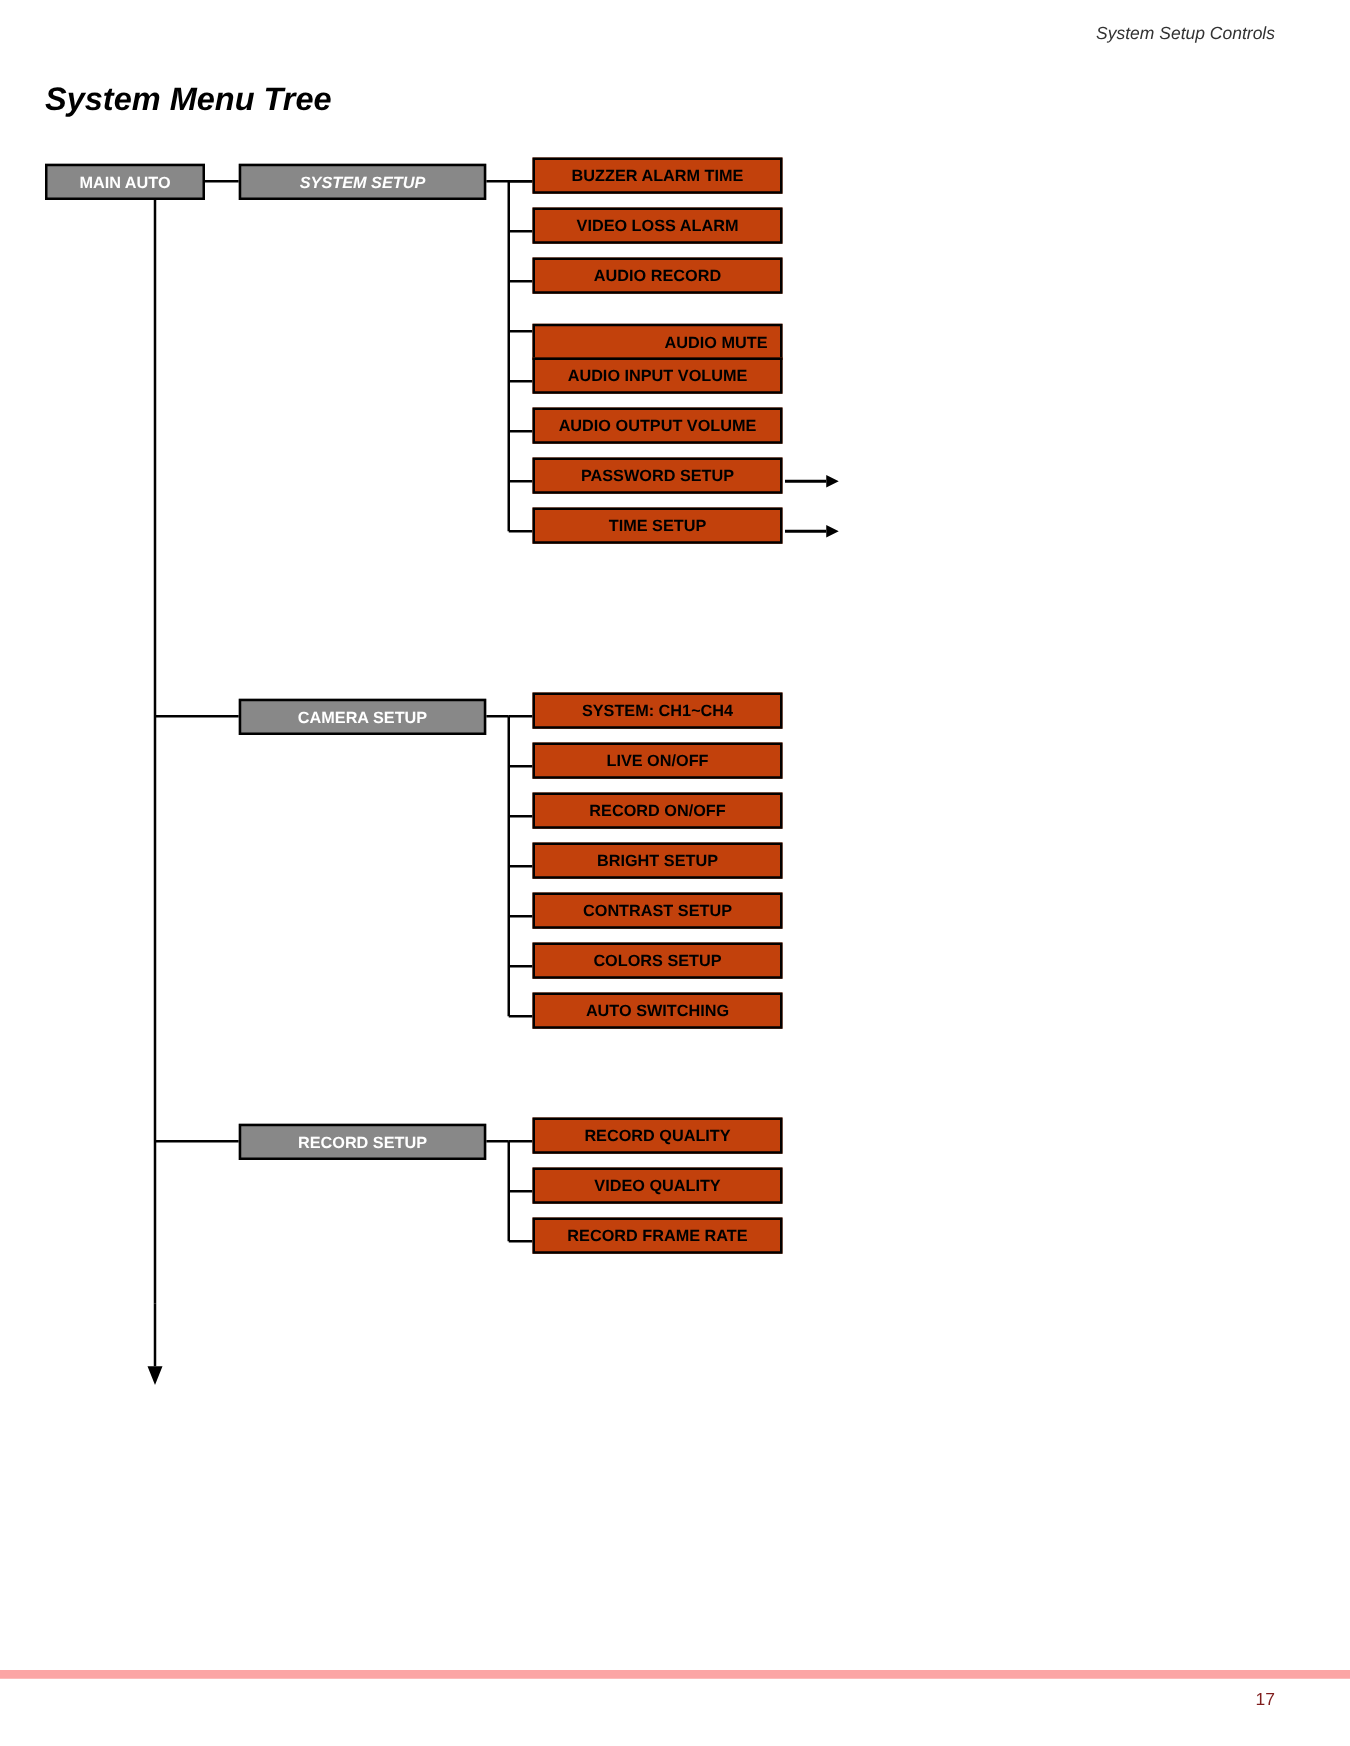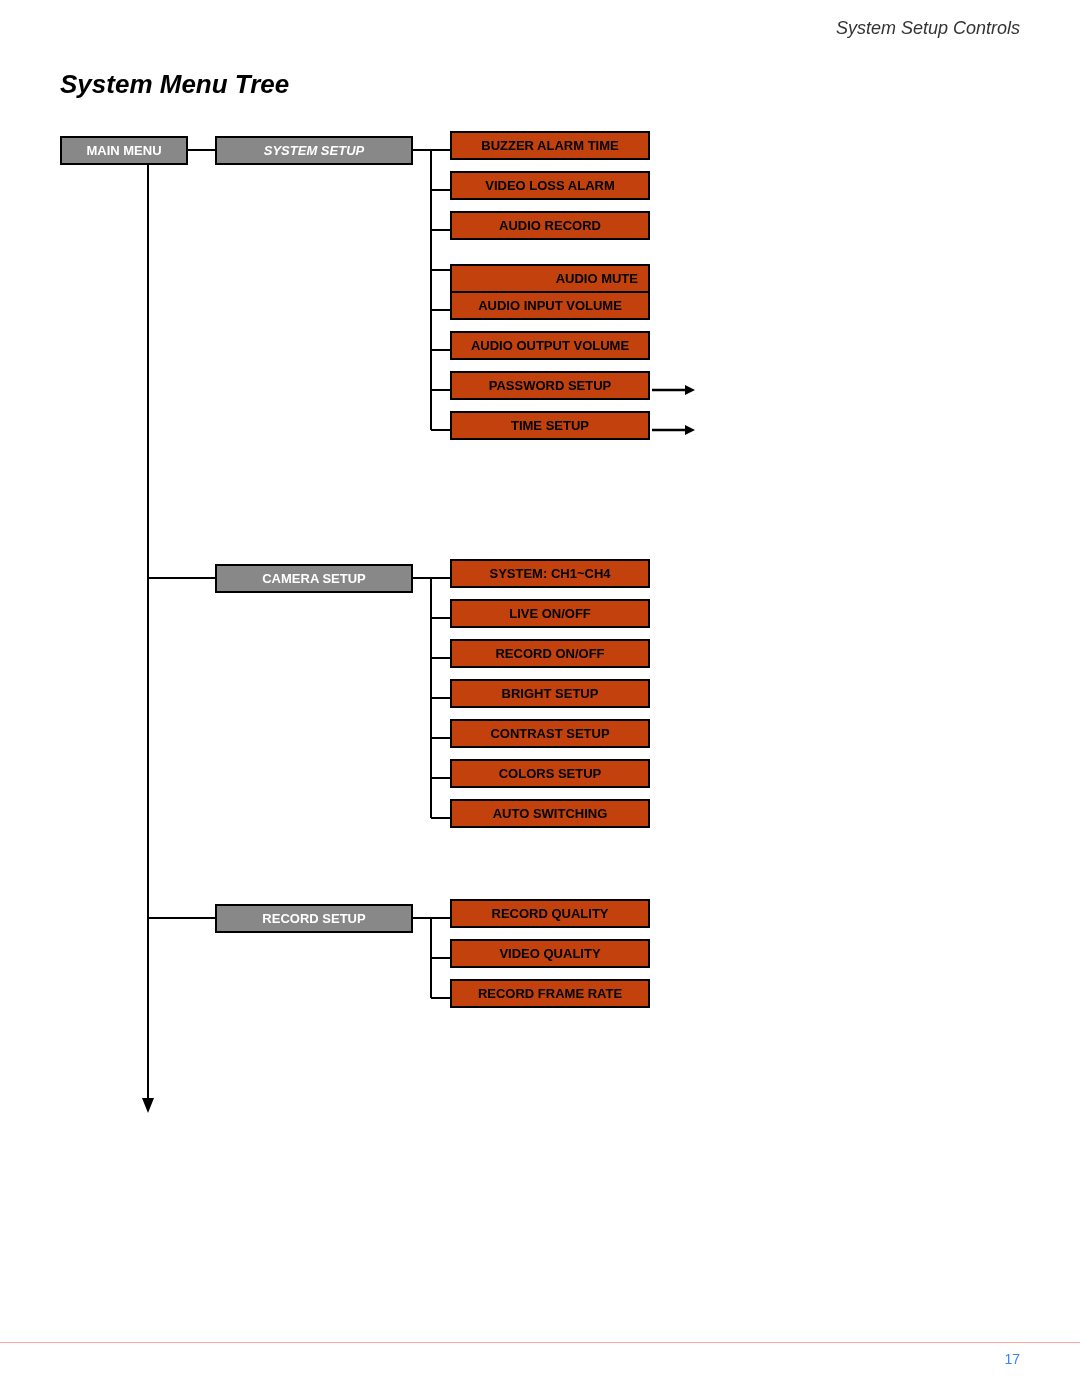--- a/index.html
+++ b/index.html
@@ -8,27 +8,27 @@
       font-family: Arial, Helvetica, sans-serif;
       width: 1080px;
       min-height: 1397px;
       position: relative;
     }
 
     .page-header {
       text-align: right;
       padding: 18px 60px 10px 60px;
       font-style: italic;
-      font-size: 18px;
+      font-size: 14px;
       color: #333;
       border-bottom: none;
     }
 
     .page-content {
-      padding: 20px 60px 60px 60px;
+      padding: 20px 60px 60px 36px;
     }
 
     .page-title {
       font-size: 26px;
       font-weight: bold;
       font-style: italic;
       margin-bottom: 28px;
       color: #000;
     }
 
@@ -75,26 +75,26 @@
 
     .node-box.wide {
       min-width: 200px;
     }
 
     .page-footer {
       position: absolute;
       bottom: 30px;
       left: 0;
       right: 0;
-      border-top: 1px solid #fca5a5;
+      border-top: 7px solid #fca5a5;
       display: flex;
       justify-content: flex-end;
       padding: 8px 60px 0 60px;
       font-size: 14px;
-      color: #3b82f6;
+      color: #7f1d1d;
     }
   </style>
 </head>
 <body>
 
 <div class="page-header">
   <span>System Setup Controls</span>
 </div>
 
 <div class="page-content">
@@ -145,21 +145,21 @@
       <line x1="371" y1="870" x2="390" y2="870" stroke="#000" stroke-width="2"></line>
 
       <line x1="592" y1="262" x2="625" y2="262" stroke="#000" stroke-width="2.5"></line>
       <polygon points="625,257 635,262 625,267" fill="#000"></polygon>
 
       <line x1="592" y1="302" x2="625" y2="302" stroke="#000" stroke-width="2.5"></line>
       <polygon points="625,297 635,302 625,307" fill="#000"></polygon>
     </svg>
 
     <div class="abs node-box dark" style="left:0px; top:8px; min-width:128px;">
-      <span>MAIN MENU</span>
+      <span>MAIN AUTO</span>
     </div>
 
     <div class="abs node-box dark" style="left:155px; top:8px; min-width:198px;font-style:italic;">
       <span>SYSTEM SETUP</span>
     </div>
 
     <div class="abs node-box wide" style="left:390px; top:3px;">
       <span>BUZZER ALARM TIME</span>
     </div>
     <div class="abs node-box wide" style="left:390px; top:43px;">

